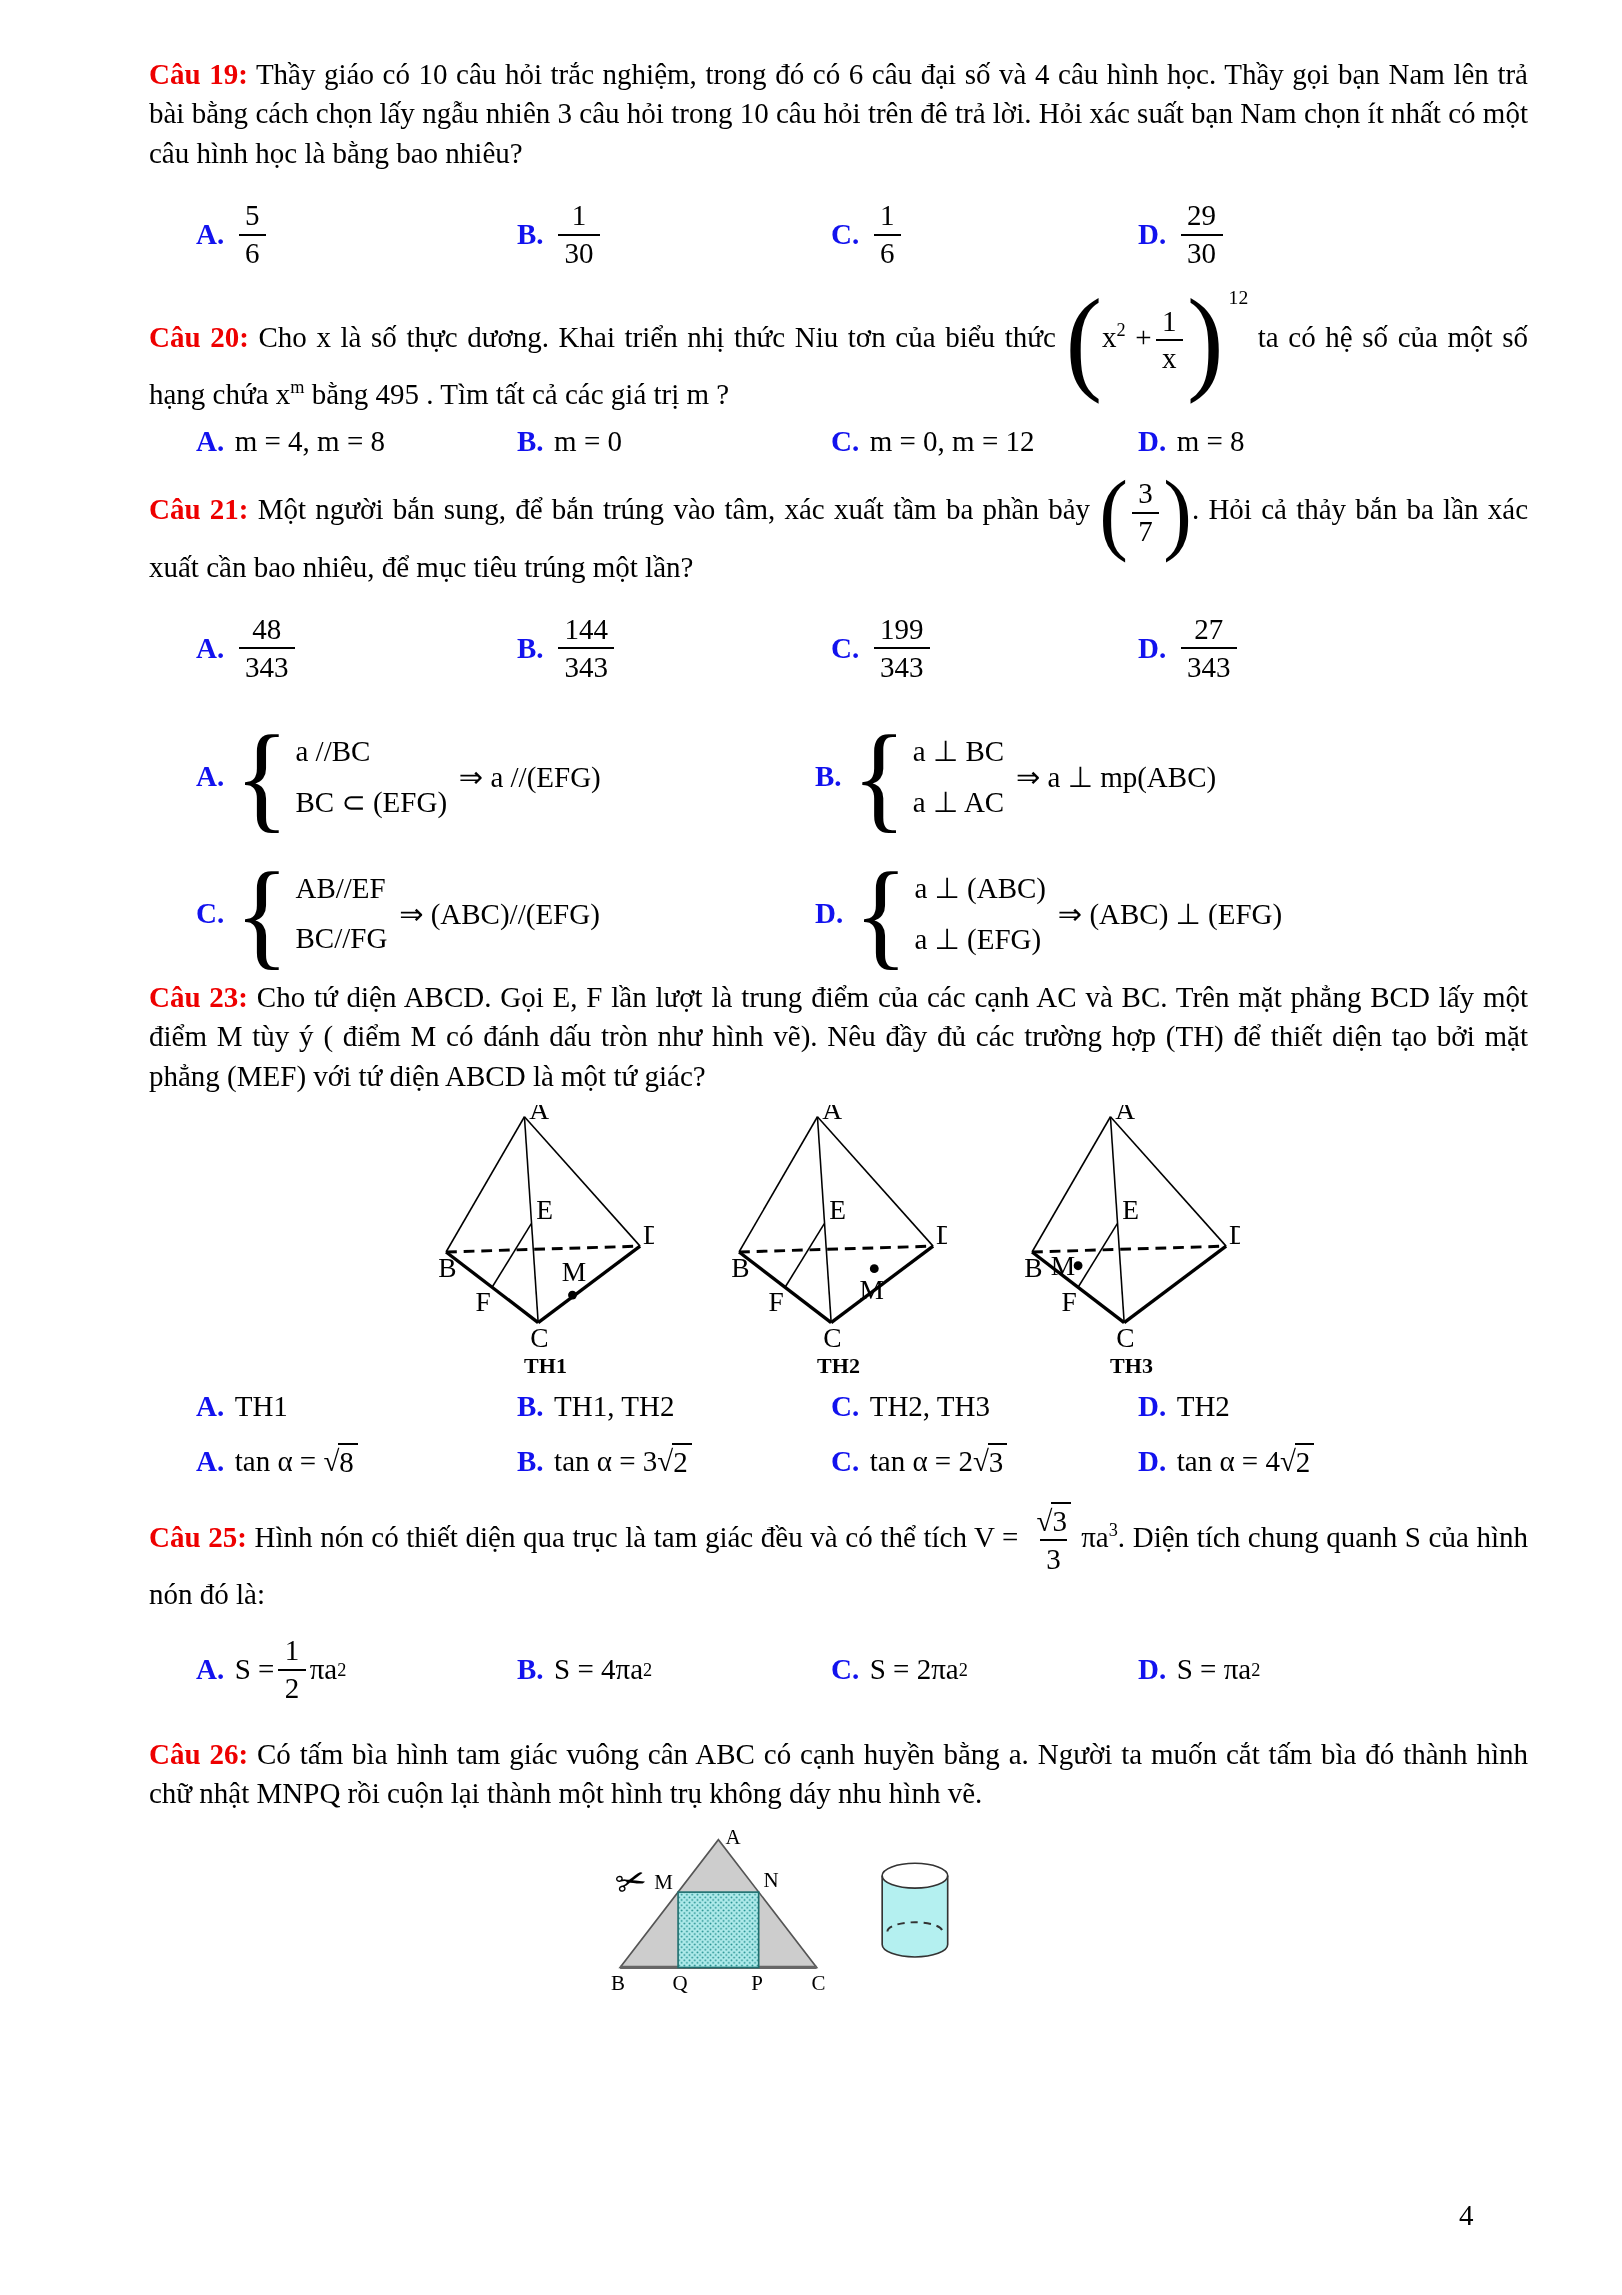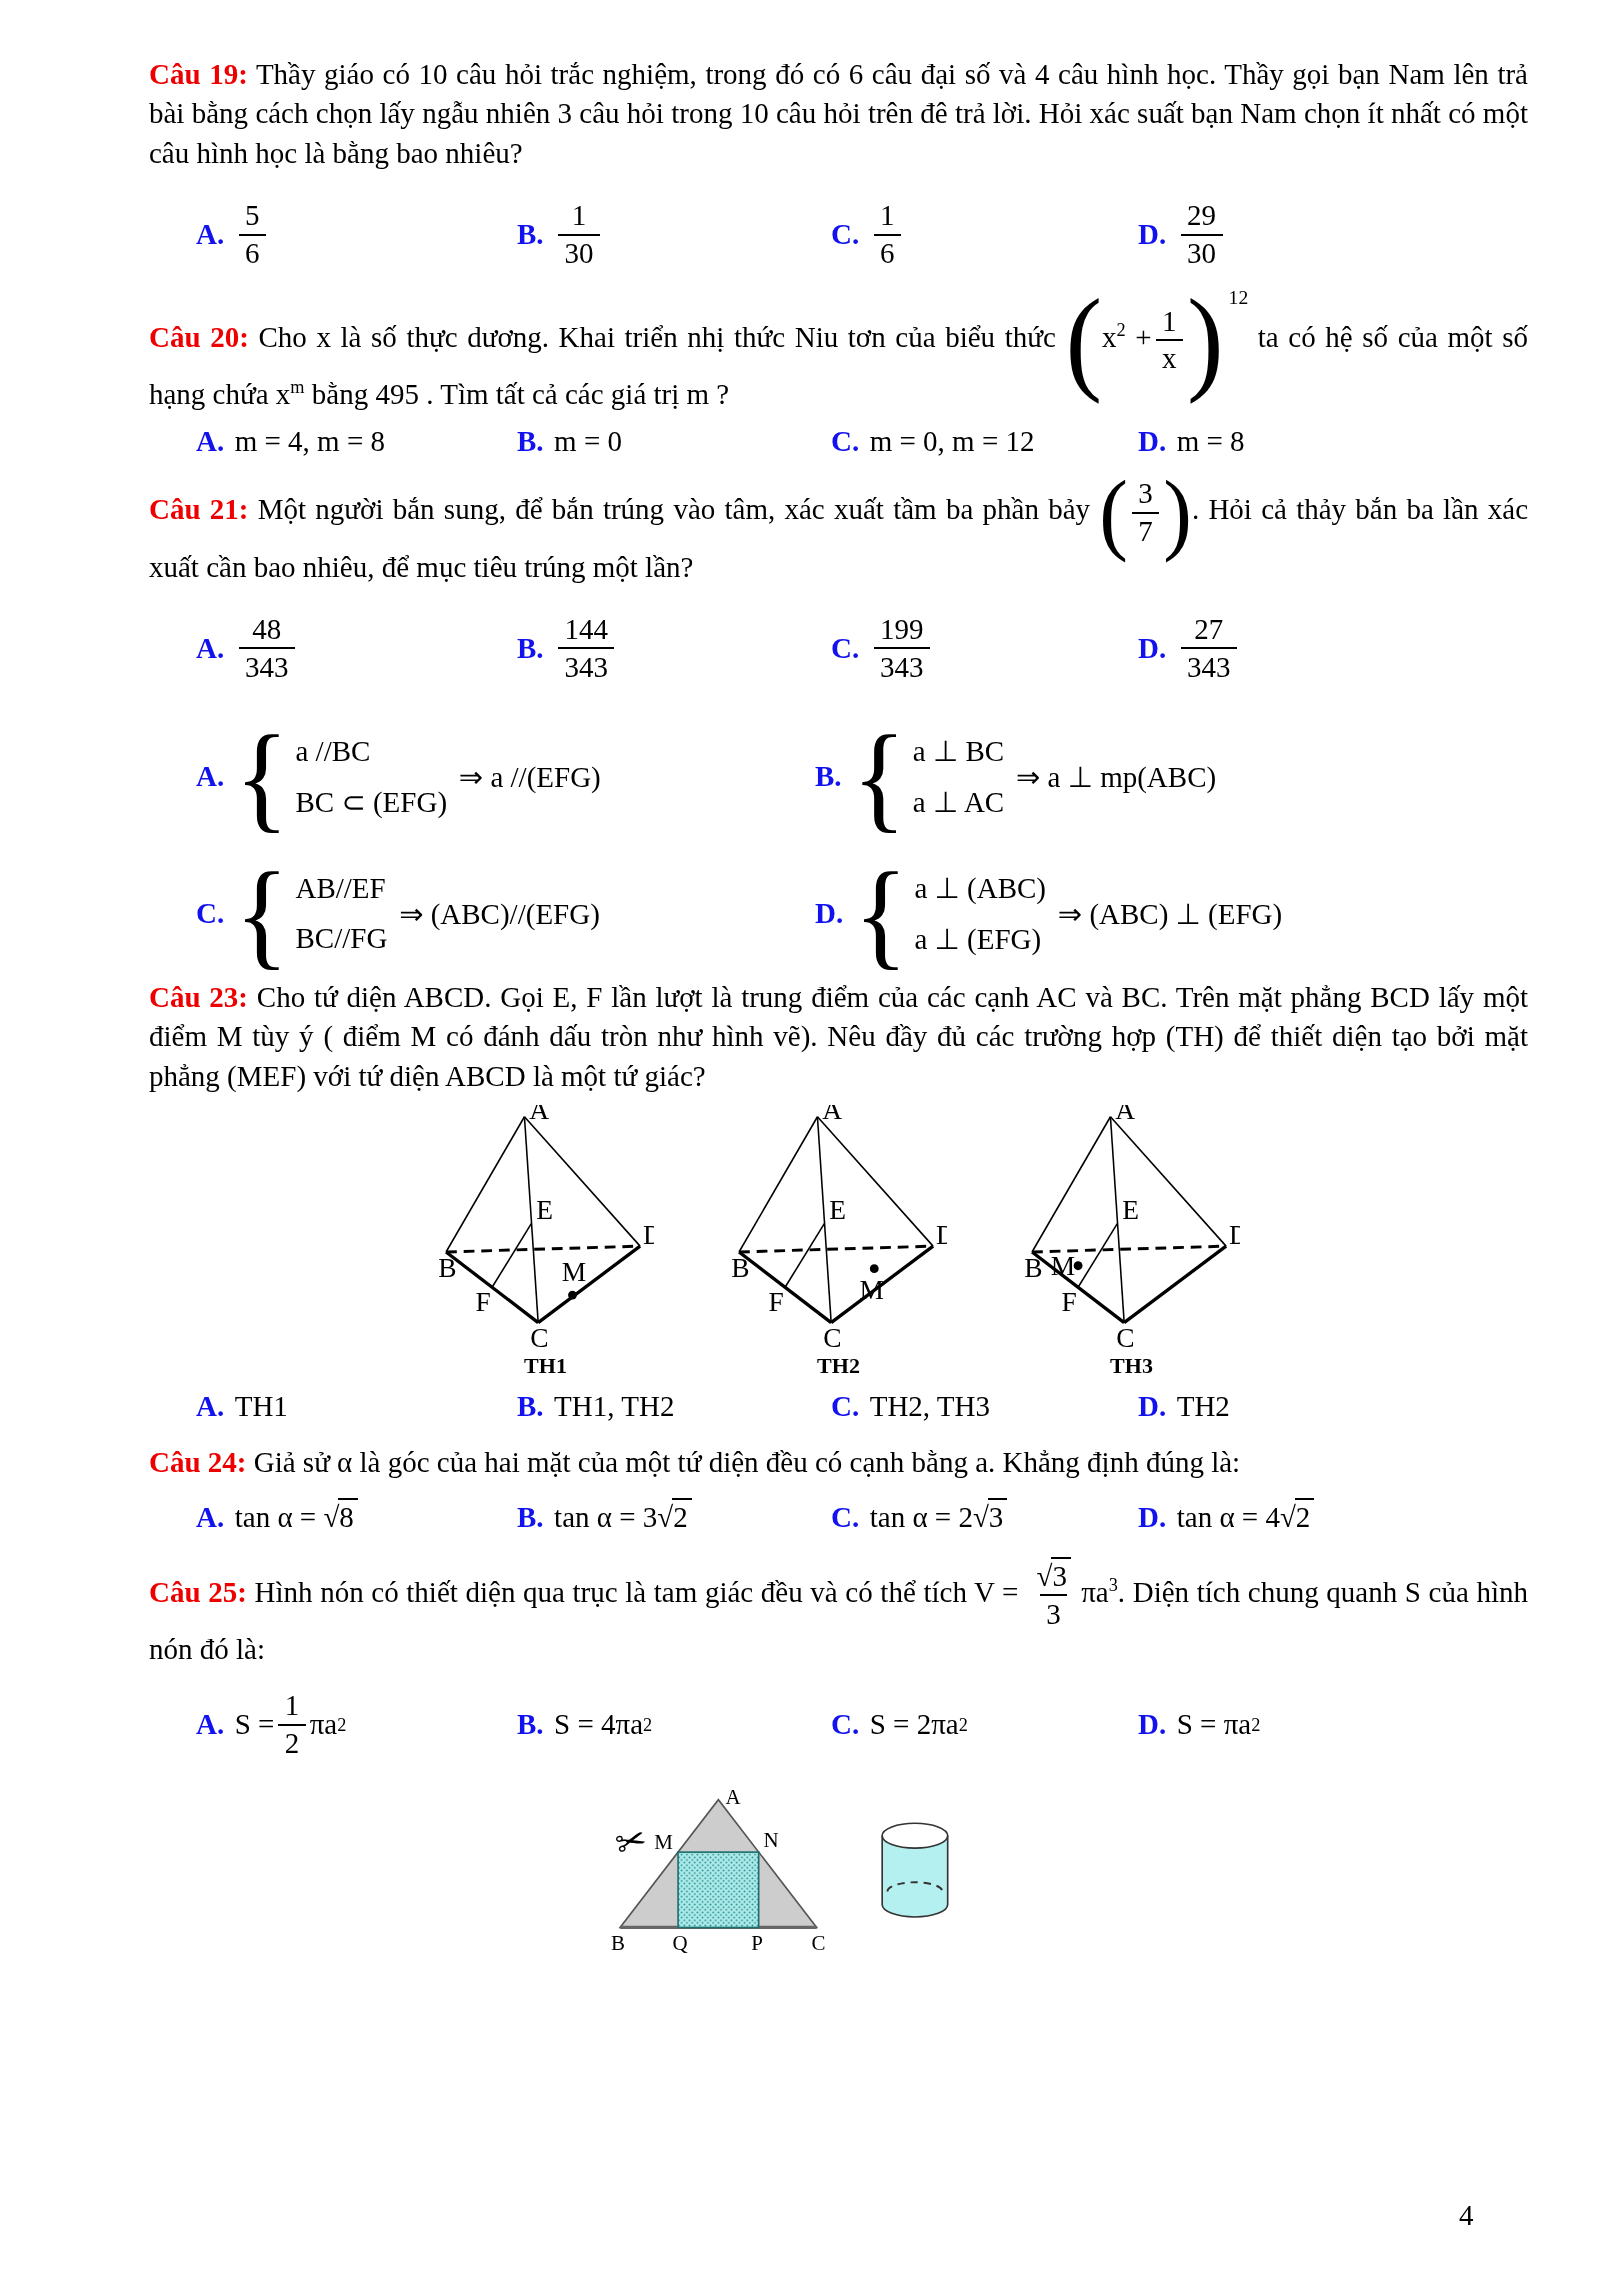--- a/index.html
+++ b/index.html
@@ -287,21 +287,20 @@
       <div class="oc oc3">
           <span class="letter">C.</span>
           <span>TH2, TH3</span>
         </div>
       <div class="oc oc4">
           <span class="letter">D.</span>
           <span>TH2</span>
         </div>
     </div>
 
-    <p class="q"><span class="qlabel">Câu 24:</span> <span>Giả sử  α  là góc của hai mặt của một tứ diện đều có cạnh bằng  a.  Khẳng định đúng là:</span></p>
     <div class="optrow radrow">
       <div class="oc oc1">
           <span class="letter">A.</span>
           <span class="rt"><span>tan α =</span> <span></span><span>√</span><span class="bar">8</span></span>
         </div>
       <div class="oc oc2">
           <span class="letter">B.</span>
           <span class="rt"><span>tan α =</span> <span>3</span><span>√</span><span class="bar">2</span></span>
         </div>
       <div class="oc oc3">
@@ -345,20 +344,21 @@
           <span>S = 2πa</span>
           <sup style="font-size:18.3px;">2</sup>
         </div>
       <div class="oc oc4">
           <span class="letter">D.</span>
           <span>S = πa</span>
           <sup style="font-size:18.3px;">2</sup>
         </div>
     </div>
 
+    <p class="q"><span class="qlabel">Câu 26:</span> <span>Có tấm bìa hình tam giác vuông cân  ABC  có cạnh huyền bằng  a.  Người ta muốn cắt tấm bìa đó thành hình chữ nhật  MNPQ  rồi cuộn lại thành một hình trụ không dáy nhu hình vẽ.</span></p>
 
     <div class="fig26">
       <svg width="380" height="177" viewBox="0 0 580 270" style="font-size:44px">
         <defs>
           <pattern id="dots" width="8" height="8" patternUnits="userSpaceOnUse">
             <rect width="8" height="8" fill="#aeeaea"></rect>
             <circle cx="2" cy="2" r="1.4" fill="#1f8d8d"></circle>
             <circle cx="6" cy="6" r="1.4" fill="#1f8d8d"></circle>
           </pattern>
         </defs>

